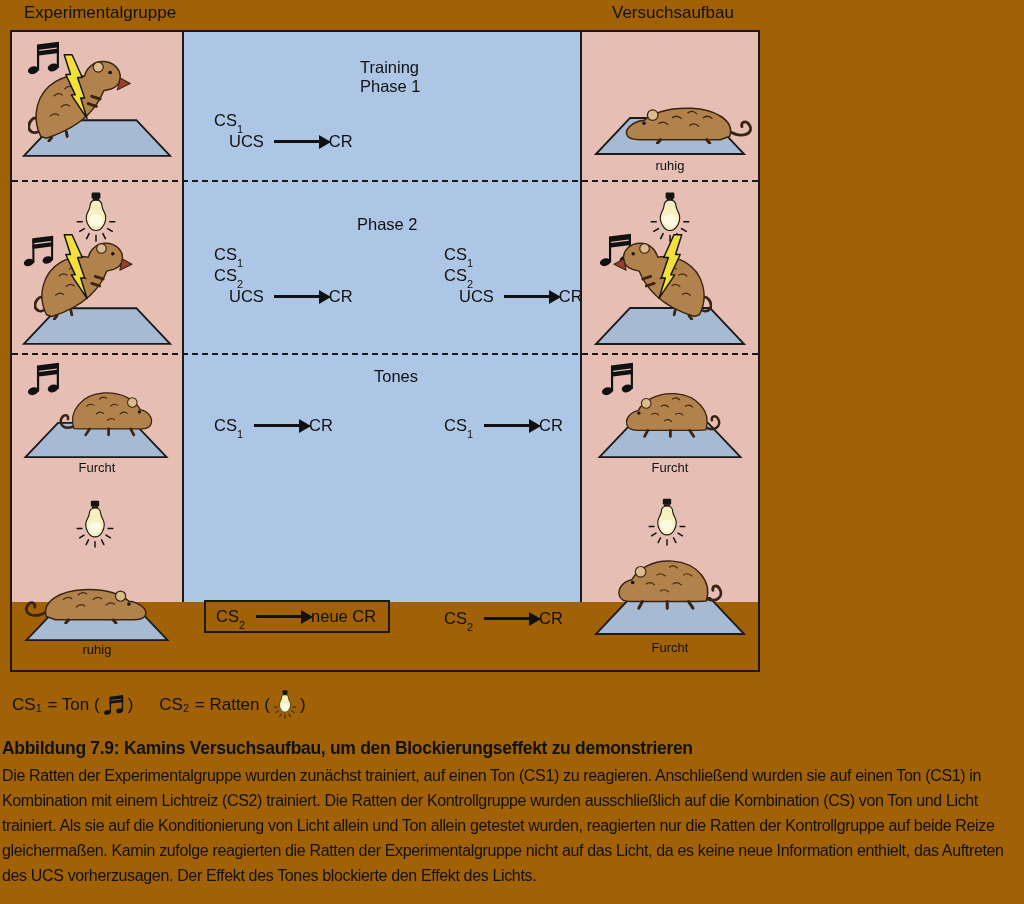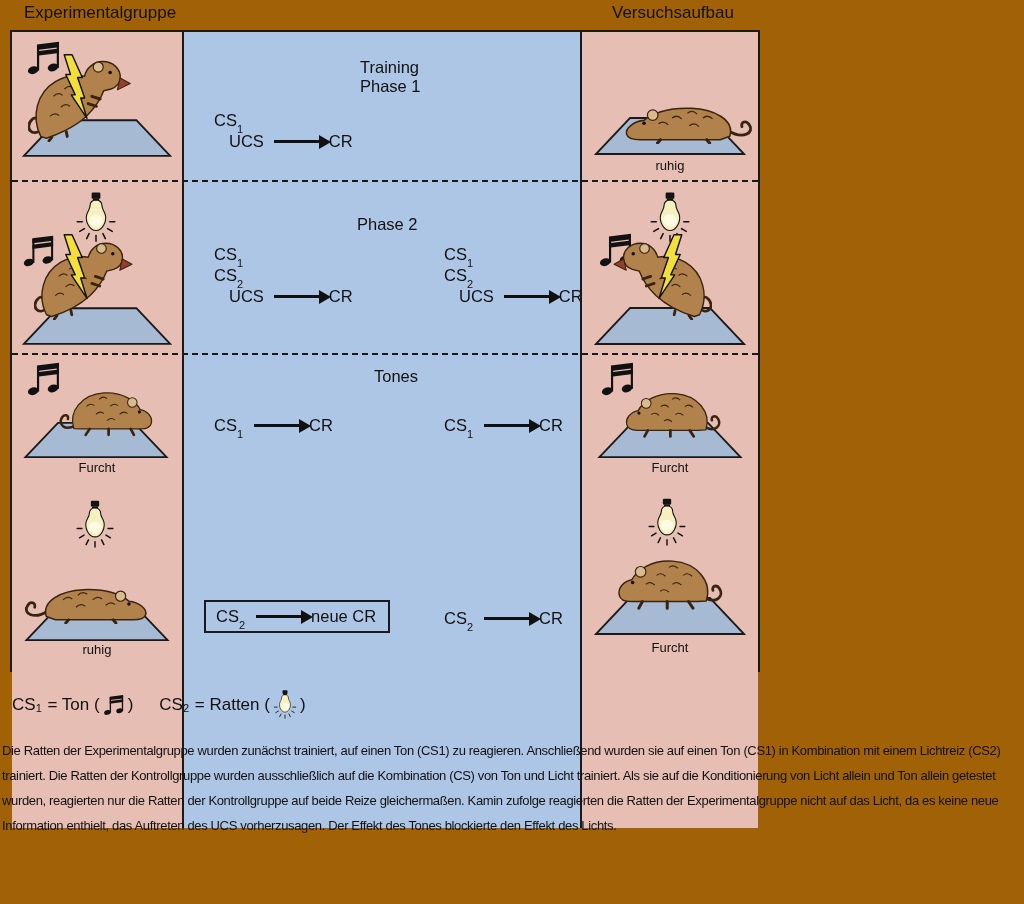--- a/index.html
+++ b/index.html
@@ -10,21 +10,21 @@
     overflow:hidden;
   }
   .group-title { position:absolute; top:3px; font-size:17px; color:#111; }
   .gt-left  { left:24px; }
   .gt-right { left:612px; }
 
   .figure {
     position:absolute; left:10px; top:30px; width:750px; height:642px;
     border:2px solid #1a1a1a;
   }
-  .col { position:absolute; top:0; height:796px; }
+  .col { position:absolute; top:0; height:570px; }
   .col-left  { left:0; width:170px; background:#e6beb4; }
   .col-mid   { left:170px; width:400px; background:#aec6e6;
                border-left:2px solid #1a1a1a; border-right:2px solid #1a1a1a; }
   .col-right { left:570px; width:176px; background:#e6beb4; }
   .dash { position:absolute; left:0; right:0; border-top:2px dashed #1a1a1a; z-index:5; }
   .dash-1 { top:148px; }
   .dash-2 { top:321px; }
 
   .scene { position:absolute; display:block; }
 
@@ -43,21 +43,21 @@
                   border-top:7px solid transparent; border-bottom:7px solid transparent; }
   .result-box { border:2px solid #1a1a1a; padding:4px 12px 4px 10px; display:inline-block; }
 
   .legend { position:absolute; left:12px; top:690px; display:flex; gap:26px;
             font-size:17px; align-items:center; }
   .legend-item { display:flex; align-items:center; white-space:pre; }
   .legend-icon { display:inline-block; vertical-align:middle; margin:0 3px; }
 
   .caption { position:absolute; left:2px; top:738px; width:1020px; }
   .caption-title { font-size:17.5px; font-weight:bold; letter-spacing:-0.3px; margin-bottom:4px; }
-  .caption-body  { font-size:13px; line-height:25px; letter-spacing:-0.35px; }
+  .caption-body  { font-size:16px; line-height:25px; letter-spacing:-0.35px; }
 </style>
 </head>
 <body>
 
 <svg width="0" height="0" style="position:absolute" aria-hidden="true">
   <defs>
     <symbol id="sym-note" viewBox="0 0 40 40">
       <g fill="#111111" stroke="none">
         <ellipse cx="8" cy="33.5" rx="6" ry="4.2" transform="rotate(-18 8 33.5)"></ellipse>
         <ellipse cx="30" cy="30.5" rx="6" ry="4.2" transform="rotate(-18 30 30.5)"></ellipse>
@@ -287,16 +287,17 @@
   <div class="legend">
     <span class="legend-item"><span>CS</span><sub>1</sub><span> = Ton (</span><svg class="legend-icon" width="22" height="22" viewBox="0 0 40 40">
           <use href="#sym-note"></use>
         </svg><span>)</span></span>
     <span class="legend-item"><span>CS</span><sub>2</sub><span> = Ratten (</span><svg class="legend-icon" width="24" height="30" viewBox="0 0 64 84">
           <use href="#sym-bulb"></use>
         </svg><span>)</span></span>
   </div>
 
   <div class="caption">
+    <div class="caption-title">Abbildung 7.9: Kamins Versuchsaufbau, um den Blockierungseffekt zu demonstrieren</div>
     <div class="caption-body">Die Ratten der Experimentalgruppe wurden zunächst trainiert, auf einen Ton (CS1) zu reagieren. Anschließend wurden sie auf einen Ton (CS1) in Kombination mit einem Lichtreiz (CS2) trainiert. Die Ratten der Kontrollgruppe wurden ausschließlich auf die Kombination (CS) von Ton und Licht trainiert. Als sie auf die Konditionierung von Licht allein und Ton allein getestet wurden, reagierten nur die Ratten der Kontrollgruppe auf beide Reize gleichermaßen. Kamin zufolge reagierten die Ratten der Experimentalgruppe nicht auf das Licht, da es keine neue Information enthielt, das Auftreten des UCS vorherzusagen. Der Effekt des Tones blockierte den Effekt des Lichts.</div>
   </div>
 
 </div>
 
 </body></html>

